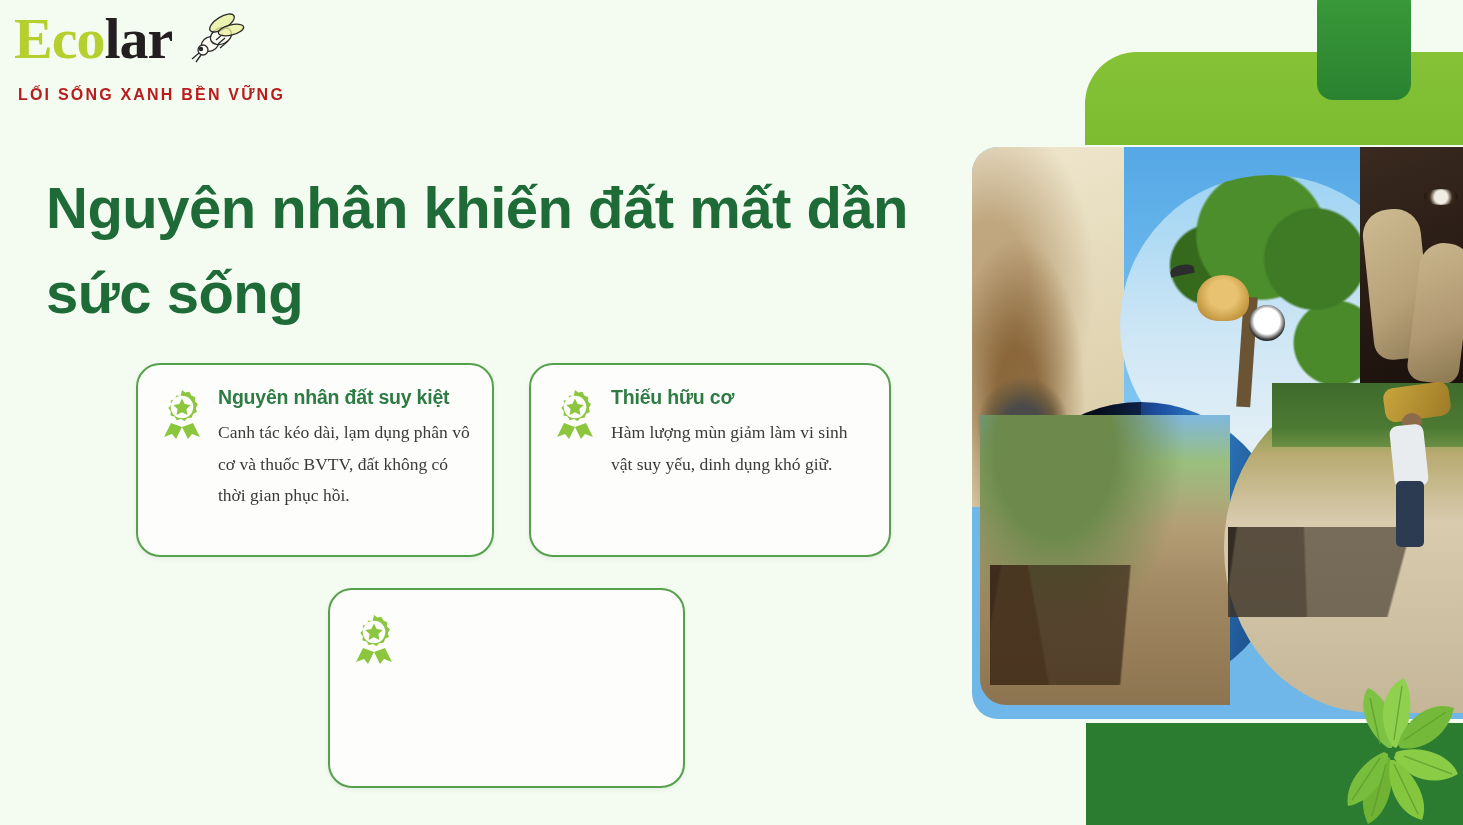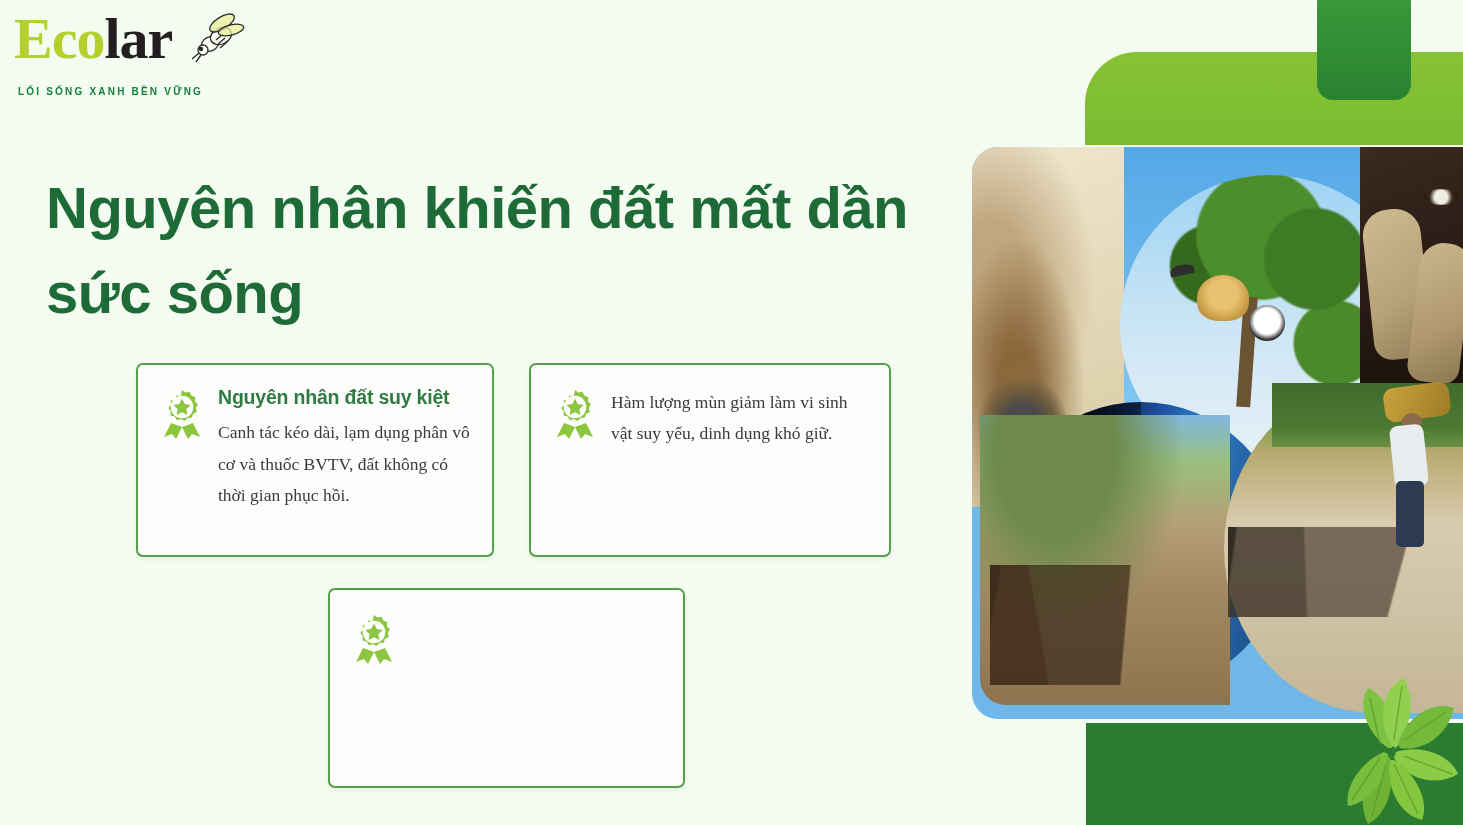--- a/index.html
+++ b/index.html
@@ -9,33 +9,33 @@
     font-family:"Liberation Sans", sans-serif;
     position:relative;
   }
 
   
   .logo-wrap { position:absolute; left:10px; top:8px; width:250px; height:105px; }
   .logo-word { position:absolute; left:4px; top:2px; font-family:"Liberation Serif", serif;
                font-size:58px; font-weight:700; letter-spacing:-1px; line-height:1; white-space:nowrap; }
   .logo-eco { color:#b5cf2f; }
   .logo-lar { color:#231f20; }
-  .logo-tag { position:absolute; left:8px; top:78px; font-size:10px; font-weight:700;
-              letter-spacing:2.2px; color:#15803d; white-space:nowrap;text-align:center; }
+  .logo-tag { position:absolute; left:8px; top:78px; font-size:16px; font-weight:700;
+              letter-spacing:2.2px; color:#b91c1c; white-space:nowrap;text-align:center; }
   .bee { position:absolute; left:178px; top:2px; width:60px; height:56px; }
 
   
   .headline { position:absolute; left:46px; top:166px; width:880px;
               font-size:58px; line-height:1.46; font-weight:800; color:#1e6b38;
               letter-spacing:-0.5px; }
 
   
   .card {
     position:absolute; background:#fdfefc; border:2px solid #55a04a;
-    border-radius:7px; box-shadow:0 2px 5px rgba(0,0,0,.06);
+    border-radius:24px; box-shadow:0 2px 5px rgba(0,0,0,.06);
   }
   .card .body { position:absolute; left:22px; top:22px; right:16px; display:flex; gap:14px; }
   .badge-icon { flex:0 0 auto; width:44px; height:50px; margin-top:2px; }
   .card-txt { flex:1 1 auto; }
   .card-title { font-size:19.5px; font-weight:800; color:#2e7b43; line-height:1.1; margin-bottom:9px;
                 letter-spacing:-0.2px; }
   .card-desc { font-family:Liberation Serif, serif; font-size:17.5px; line-height:1.78; color:#3a3a3a; }
 
   #card1 { left:136px; top:363px; width:358px; height:194px; }
   #card2 { left:529px; top:363px; width:362px; height:194px; }
@@ -195,20 +195,21 @@
     <svg class="badge-icon" viewBox="0 0 44 50">
       <g fill="#8cc63f">
         <path d="M11 34 L4 48 L12 45 L16 50 L22 38 Z"></path>
         <path d="M33 34 L40 48 L32 45 L28 50 L22 38 Z"></path>
       </g>
       <path fill="#8cc63f" d="M22 1 l3.3 2.6 4.1-.9 1.9 3.8 4 1.7-.3 4.2 3 2.9-2.2 3.6 1.1 4.1-3.8 1.8-1.4 4-4.2.2-3 3-3.7-2-4 1.2-2.2-3.6-4.1-1.1.3-4.2-2.5-3.4 2.8-3.2-.4-4.2 4.1-1 1.6-3.9 4.2.5z"></path>
       <circle cx="22" cy="18" r="11.3" fill="#fdfefc"></circle>
       <path fill="#8cc63f" d="M22 9.5 l2.7 5.5 6 .9-4.3 4.2 1 6-5.4-2.8-5.4 2.8 1-6-4.3-4.2 6-.9z"></path>
     </svg>
     <div class="card-txt">
+      <div class="card-title">Thiếu hữu cơ</div>
       <div class="card-desc">Hàm lượng mùn giảm làm vi sinh vật suy yếu, dinh dụng khó giữ.</div>
     </div>
   </div>
 </div>
 
 <div class="card" id="card3">
   <div class="body">
     <svg class="badge-icon" viewBox="0 0 44 50">
       <g fill="#8cc63f">
         <path d="M11 34 L4 48 L12 45 L16 50 L22 38 Z"></path>

